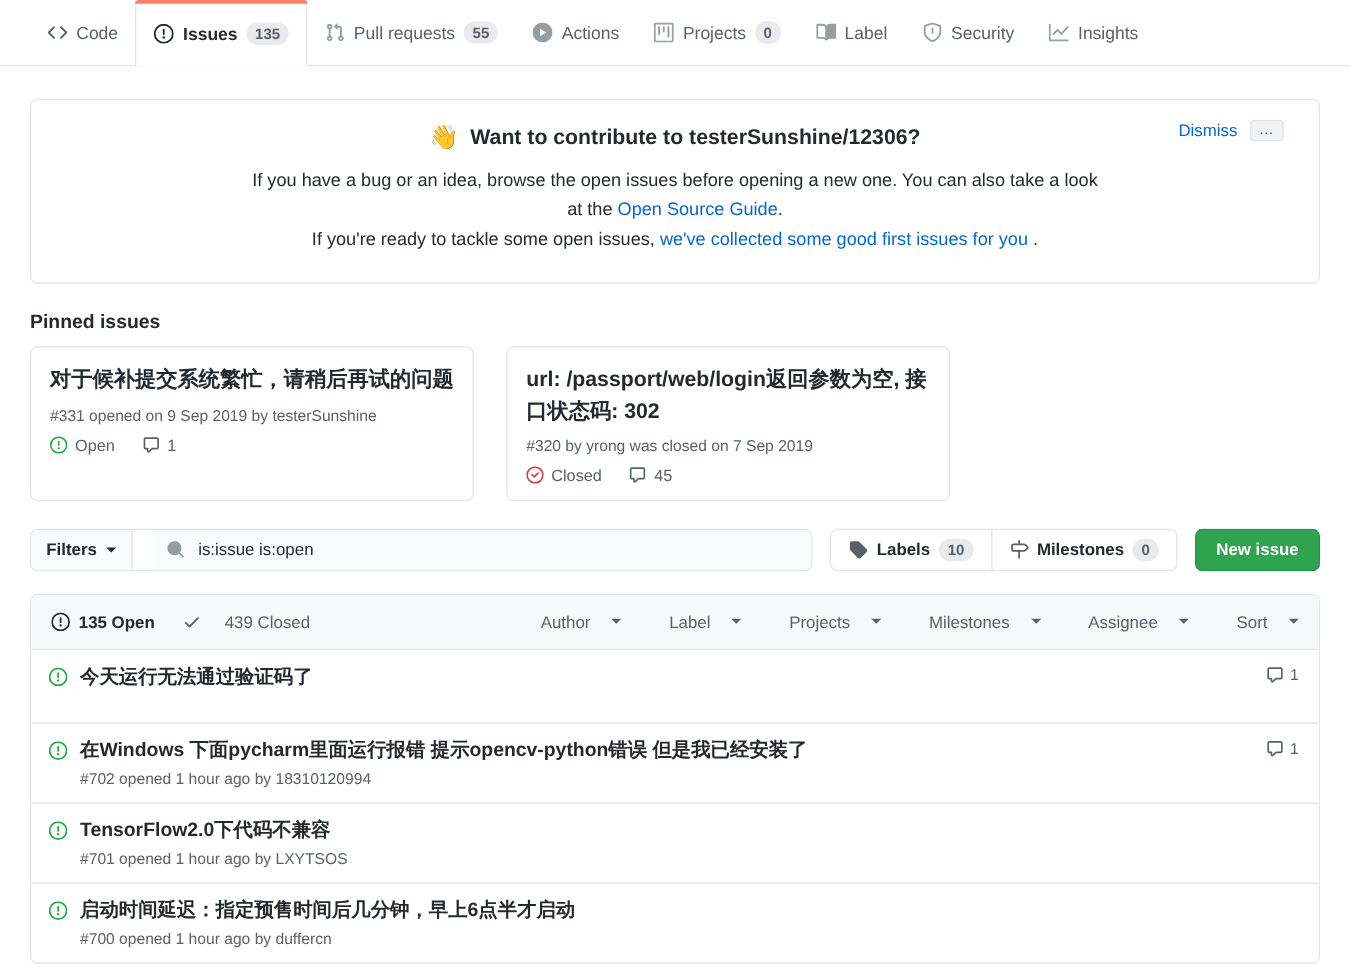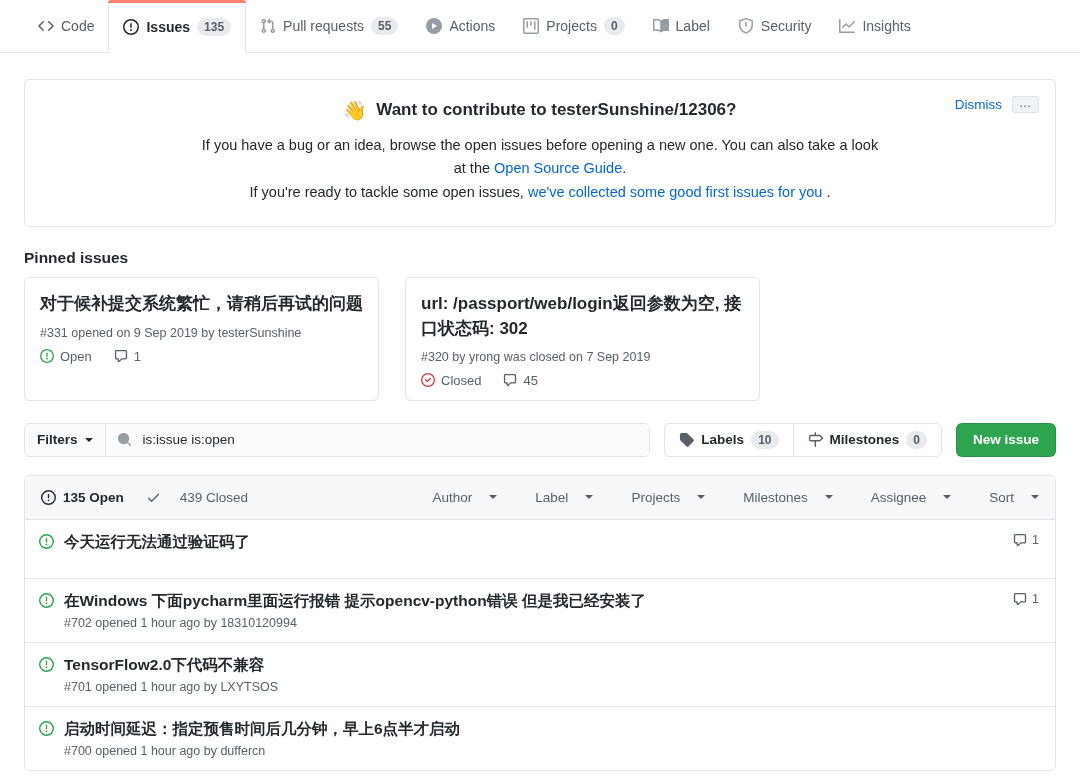--- a/index.html
+++ b/index.html
@@ -90,21 +90,21 @@
     text-align: center;
     font-size: 14.5px;
     line-height: 1.62;
     color: #24292e;
     max-width: 680px;
     margin: 0 auto;
   }
   .lnk { color: #0366d6; text-decoration: none; cursor: pointer; }
   .banner-actions {
     position: absolute;
-    top: 16px; right: 16px;
+    top: 16px; right: 28px;
     display: flex; align-items: center; gap: 10px;
   }
   .dismiss { color: #0366d6; font-size: 13.5px; cursor: pointer; }
   .kebab {
     background: #eff3f6;
     border: 1px solid rgba(27,31,35,.08);
     border-radius: 3px;
     padding: 1px 6px 4px 6px;
     color: #586069;
     font-size: 12px;
@@ -157,20 +157,21 @@
     gap: 14px;
   }
   .filters-group {
     display: flex;
     flex: 1 1 auto;
     height: 34px;
     border: 1px solid #e1e4e8;
     border-radius: 6px;
     overflow: hidden;
     background: #fff;
+    gap: 16px;
   }
   .filters-btn {
     display: flex; align-items: center; gap: 5px;
     background: #fafbfc;
     border-right: 1px solid #e1e4e8;
     padding: 0 12px;
     font-size: 13.5px;
     font-weight: 600;
     color: #24292e;
     cursor: pointer;

